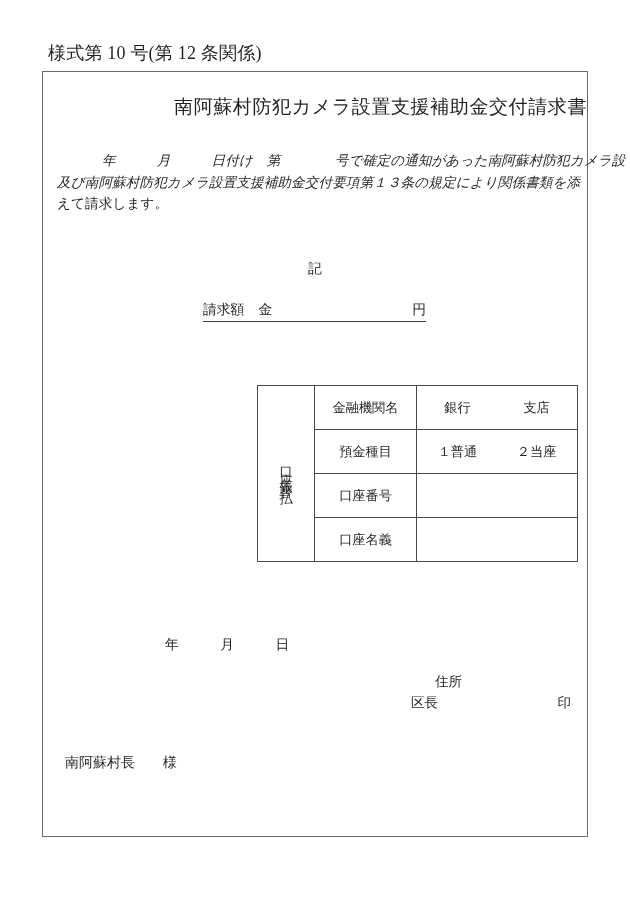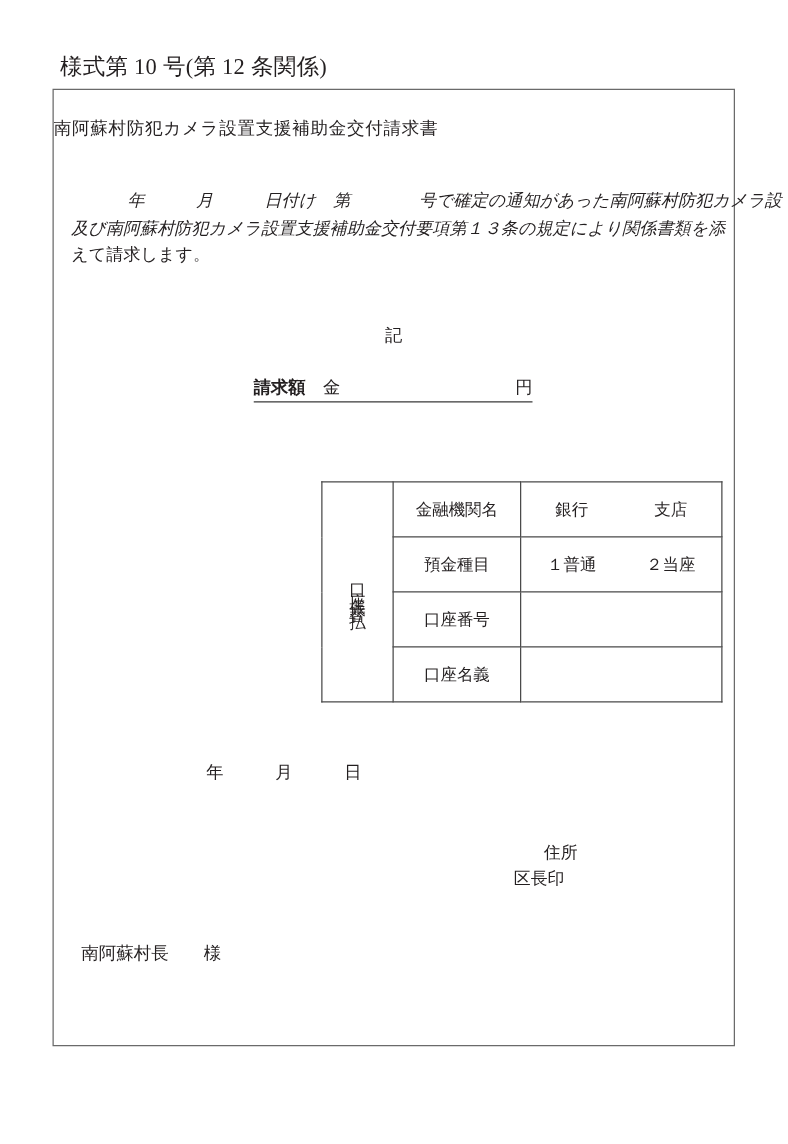--- a/index.html
+++ b/index.html
@@ -45,22 +45,22 @@
     width: 100%;
     height: 100%;
   }
 
   
   .doc-title {
     position: absolute;
     left: 0;
     top: 22px;
     width: 100%;
-    text-align: left;
-    font-size: 14px;
+    text-align: right;
+    font-size: 19px;
     letter-spacing: 0.6px;
     white-space: nowrap;
   }
 
   
   .body-block {
     position: absolute;
     left: 14px;
     top: 78px;
     width: 518px;
@@ -98,21 +98,21 @@
     width: 223px;
     font-size: 13.8px;
     line-height: 20px;
     border-bottom: 1px solid #3a3a3a;
     white-space: pre;
     padding-bottom: 1px;
     display: flex;
     justify-content: space-between;
     align-items: baseline;
   }
-  .amount-label { white-space: pre; font-weight: bold; }
+  .amount-label { white-space: pre; }
   .amount-kin { white-space: pre; margin-left: 14px; margin-right: auto; }
   .amount-yen { white-space: pre; }
 
   
   .bank-table {
     position: absolute;
     left: 214px;
     top: 313px;
     width: 317px;
     border-collapse: collapse;
@@ -138,37 +138,38 @@
     display: inline-block;
     line-height: 1;
     font-size: 13.2px;
   }
   .cell-text { white-space: pre; }
 
   
   .date-line {
     position: absolute;
     left: 122px;
-    top: 537px;
+    top: 564px;
     font-size: 13.8px;
     white-space: pre;
   }
 
   
   .signature {
     position: absolute;
     left: 368px;
     top: 599px;
     width: 160px;
     font-size: 13.5px;
     line-height: 21px;
   }
   .sig-addr { white-space: pre; margin-left: 24px; }
   .sig-row {
     display: flex;
+    justify-content: space-between;
     white-space: pre;
   }
 
   
   .addressee {
     position: absolute;
     left: 22px;
     top: 682px;
     font-size: 14px;
     white-space: pre;

